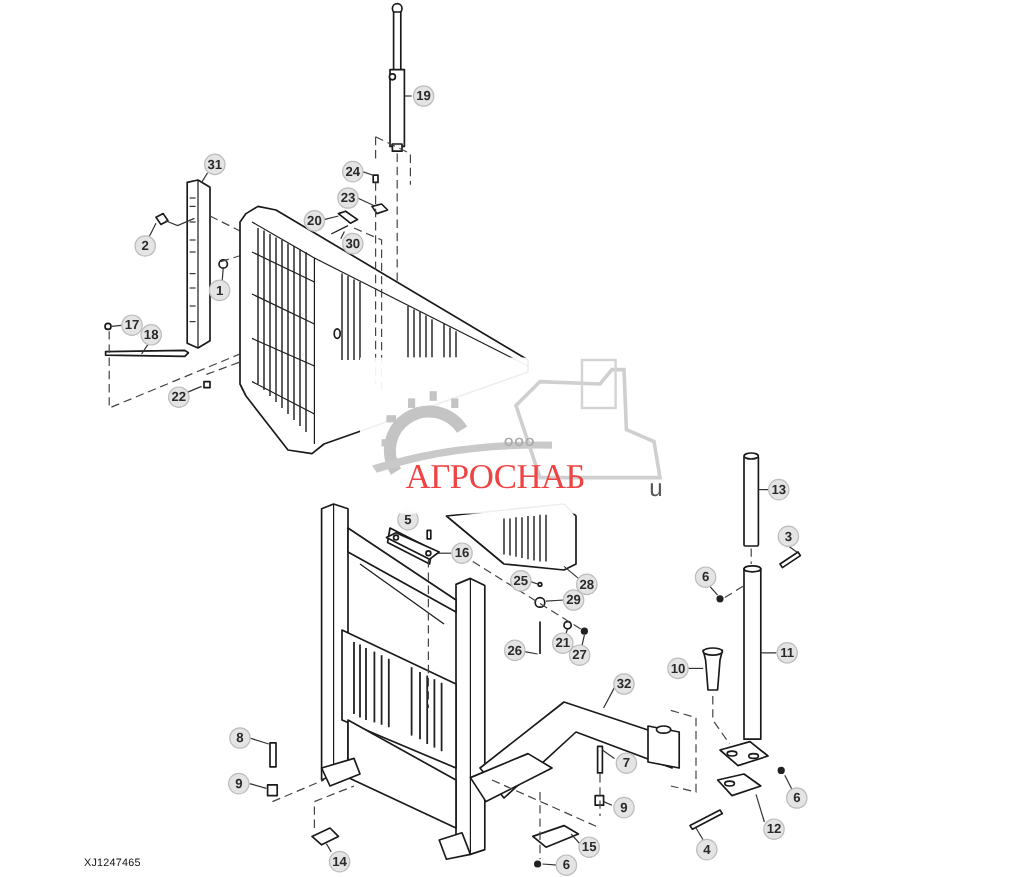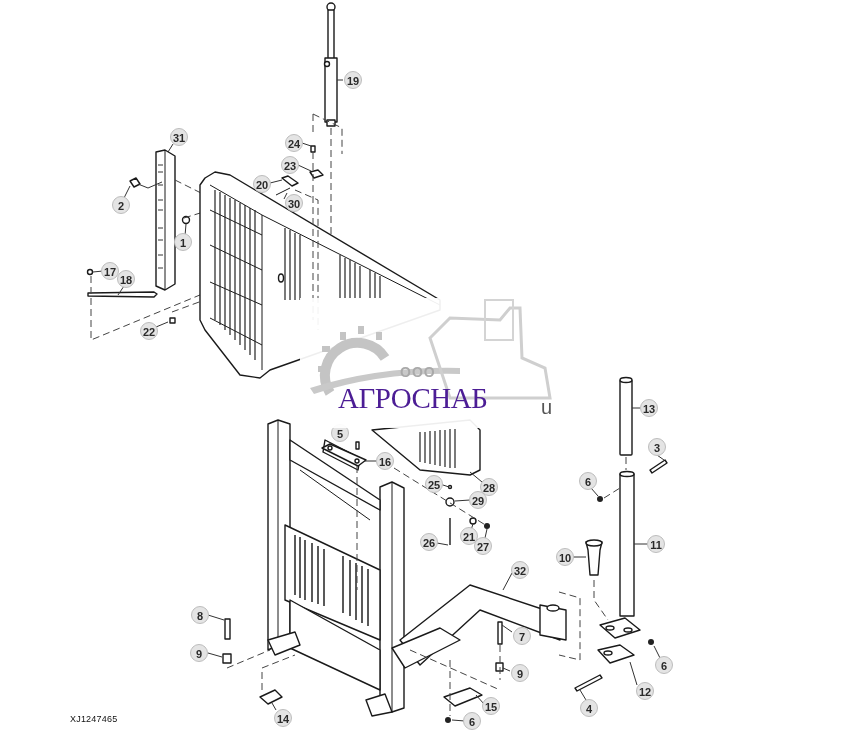--- a/index.html
+++ b/index.html
@@ -7,22 +7,22 @@
   #diagram{position:absolute;left:0;top:0;width:841px;height:731px;}
   .ln{stroke:#1a1a1a;stroke-width:1.4;fill:#ffffff;stroke-linejoin:round;}
   .thin{stroke:#1a1a1a;stroke-width:1;fill:none;}
   .dash{stroke:#444;stroke-width:1;fill:none;stroke-dasharray:7 4;}
   .lead{stroke:#333;stroke-width:1;fill:none;}
   .fill-dark{fill:#222;}
   .callout circle{fill:#e4e4e4;stroke:#bdbdbd;stroke-width:1;}
   .callout text{font-family:"Liberation Sans",sans-serif;font-weight:bold;font-size:11px;fill:#2a2a2a;text-anchor:middle;dominant-baseline:central;}
   #ref-code{position:absolute;left:70px;top:714px;font-size:9px;font-weight:normal;color:#111;letter-spacing:0.2px;}
   #watermark{position:absolute;left:300px;top:298px;width:262px;height:130px;background:rgba(255,255,255,0.93);}
-  #wm-brand{position:absolute;left:338px;top:382px;font-family:"Liberation Serif",serif;font-size:29px;color:#4c1d95;letter-spacing:-0.5px;}
-  #wm-ooo{position:absolute;left:400px;top:364px;font-size:14px;color:#a9a9a9;letter-spacing:1px;font-weight:bold;}
+  #wm-brand{position:absolute;left:338px;top:382px;font-family:"Liberation Serif",serif;font-size:29px;color:#ef4444;letter-spacing:-0.5px;}
+  #wm-ooo{position:absolute;left:420px;top:364px;font-size:10px;color:#a9a9a9;letter-spacing:1px;font-weight:bold;}
   #wm-suffix{position:absolute;left:541px;top:396px;font-size:20px;color:#555;}
 </style>
 </head>
 <body>
 
 <svg id="diagram" viewBox="0 0 841 731" xmlns="http://www.w3.org/2000/svg">
 
   <g>
     <circle class="ln" cx="331" cy="7" r="4"></circle>
     <rect class="ln" x="328" y="10" width="6" height="50"></rect>

